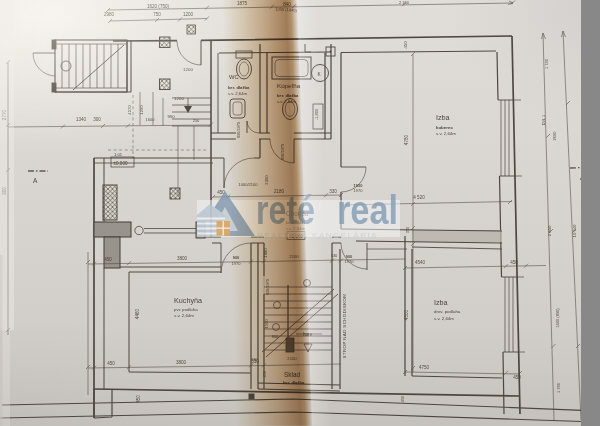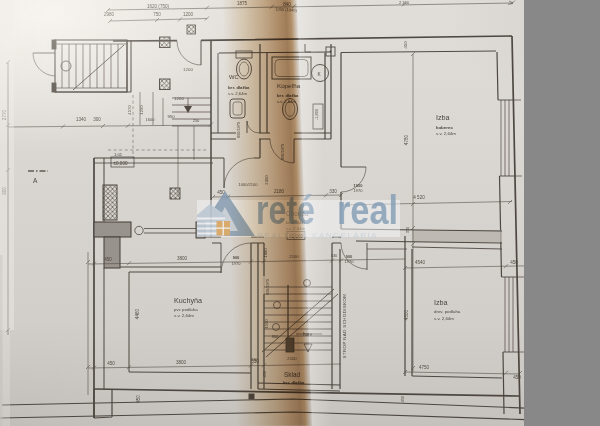--- a/index.html
+++ b/index.html
@@ -1,15 +1,15 @@
 <!DOCTYPE html>
 <html><head><meta charset="utf-8">
 <style>
 html,body{margin:0;padding:0;background:#888}
-#page{position:relative;width:524px;height:426px;overflow:hidden;font-family:"Liberation Sans",sans-serif}
+#page{position:relative;width:581px;height:426px;overflow:hidden;font-family:"Liberation Sans",sans-serif}
 svg{display:block}
 text{font-family:"Liberation Sans",sans-serif}
 </style></head><body>
 <div id="page">
 <svg width="600" height="426" viewBox="0 0 600 426">
 <defs>
 <linearGradient id="paperV" x1="0" y1="0" x2="0" y2="1">
  <stop offset="0" stop-color="#e1ded9"></stop>
  <stop offset="0.45" stop-color="#d8d4cf"></stop>
  <stop offset="1" stop-color="#cdc9c4"></stop>

